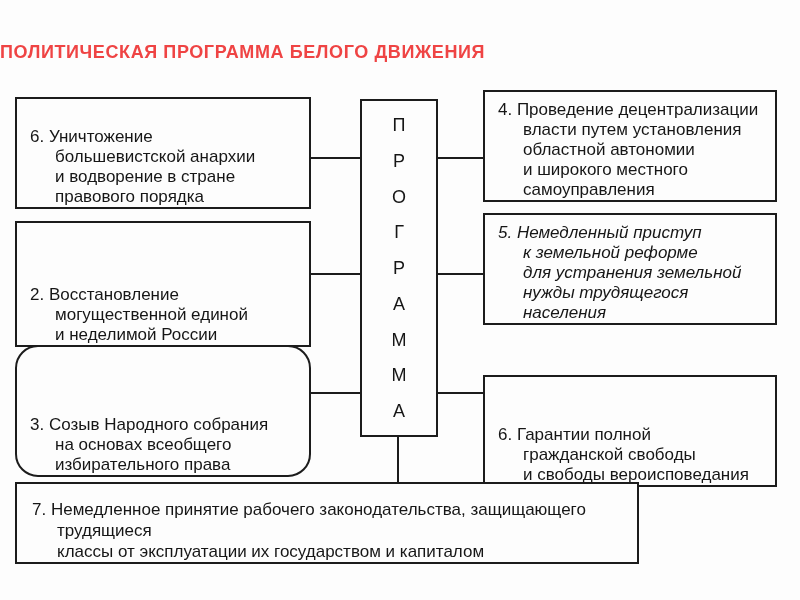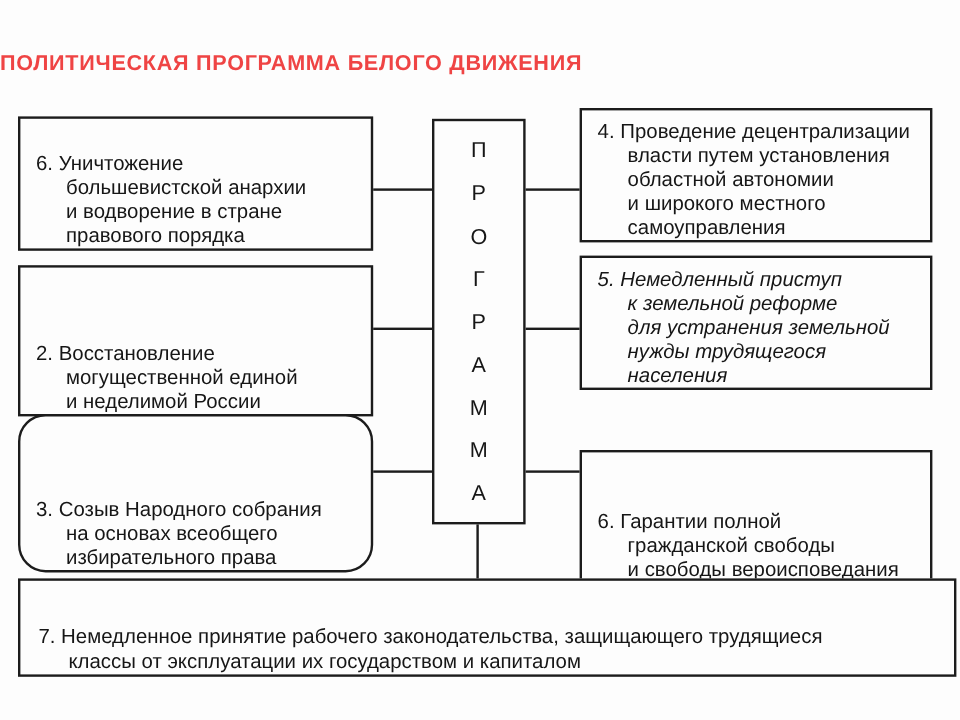--- a/index.html
+++ b/index.html
@@ -42,21 +42,21 @@
     padding-left: 38px;
     text-indent: -25px;
     padding-right: 4px;
   }
   .box1 { left: 15px;  top: 97px;  width: 296px; height: 112px; }
   .box2 { left: 15px;  top: 221px; width: 296px; height: 126px; }
   .box3 { left: 15px;  top: 345px; width: 296px; height: 132px; border-radius: 23px; }
   .box4 { left: 483px; top: 90px;  width: 294px; height: 112px; }
   .box5 { left: 483px; top: 213px; width: 294px; height: 112px; font-style: italic; }
   .box6 { left: 483px; top: 337px; width: 294px; height: 112px; margin-top: 38px; }
-  .box7 { left: 15px;  top: 482px; width: 782px; height: 82px; }
+  .box7 { left: 15px;  top: 482px; width: 624px; height: 82px; }
   .box7 .txt { padding-left: 40px; text-indent: -25px; line-height: 21px; }
 
   .centerbox {
     left: 360px; top: 99px; width: 78px; height: 338px;
     flex-direction: column;
     justify-content: space-between;
     align-items: center;
     padding: 15px 0;
   }
   .centerbox .letter {

